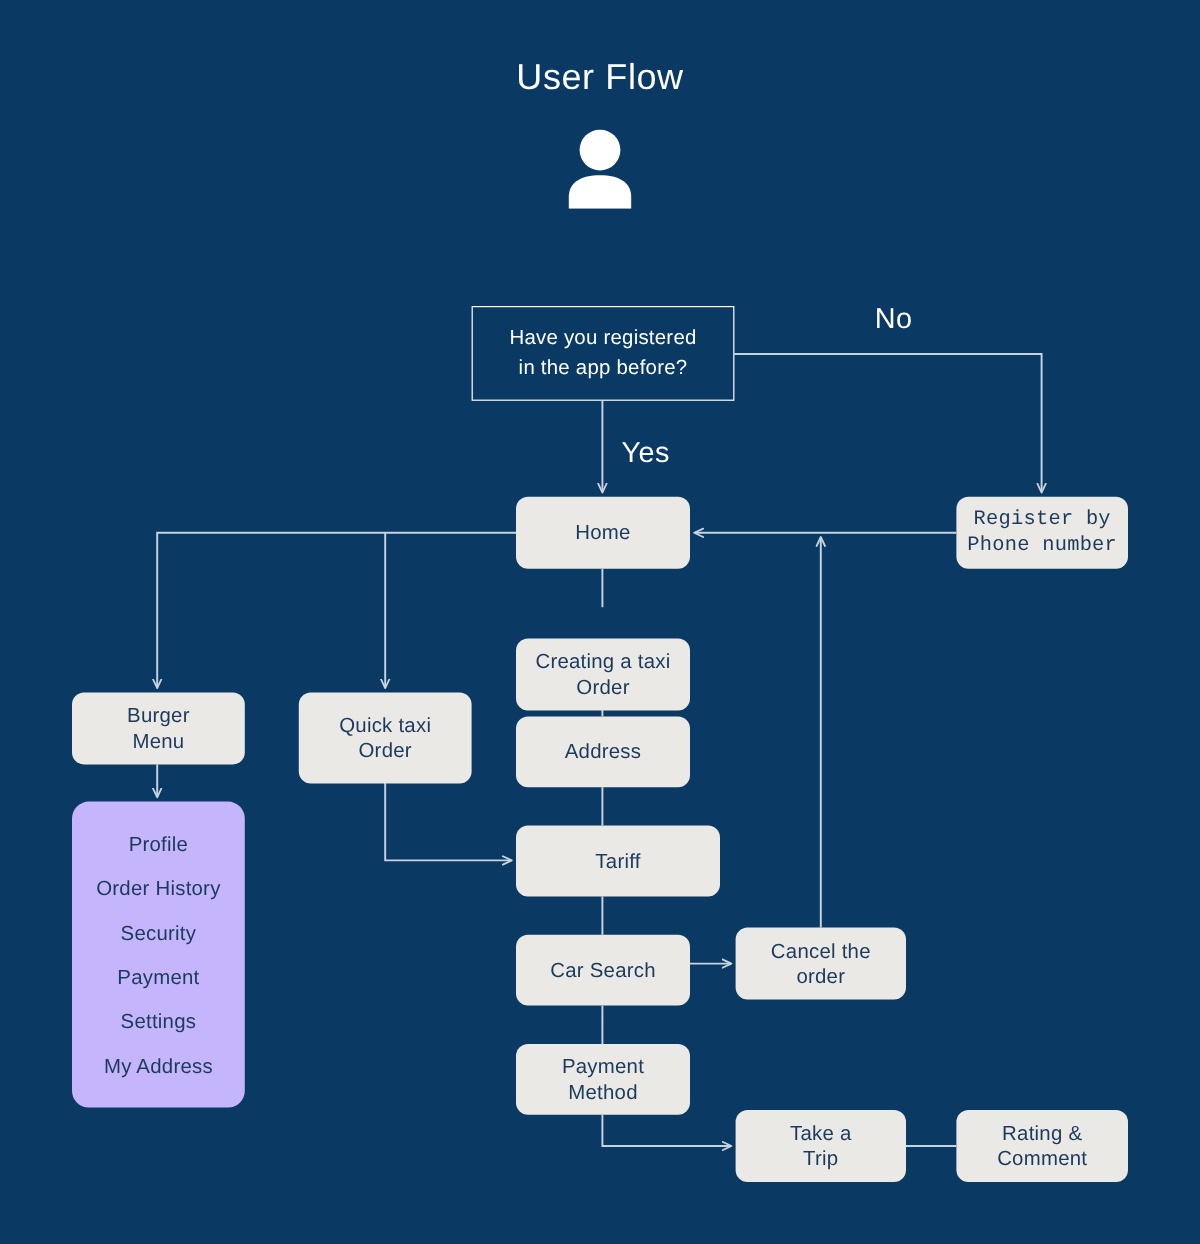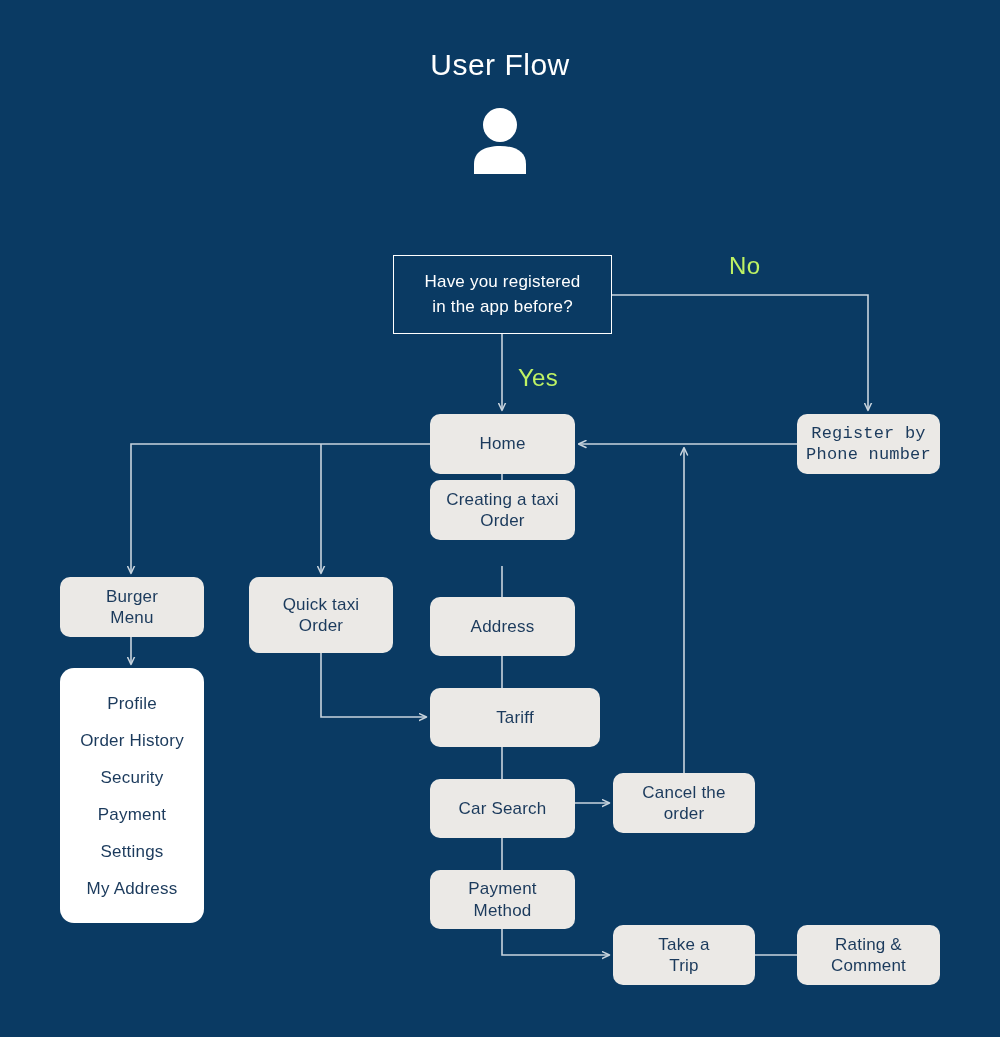--- a/index.html
+++ b/index.html
@@ -48,40 +48,40 @@
     background: transparent;
     border: 1.6px solid #ffffff;
     border-radius: 0;
     color: #ffffff;
     font-size: 17px;
     line-height: 1.42;
   }
   .menu-panel {
     position: absolute;
     box-sizing: border-box;
-    background: #ffffff;
+    background: #c4b5fd;
     border-radius: 14px;
     display: flex;
     flex-direction: column;
     align-items: center;
     justify-content: center;
     padding: 10px 6px;
   }
   .menu-item {
     color: #1b3a5c;
     font-size: 17px;
     line-height: 1;
     padding: 10px 0;
     width: 100%;
     text-align: center;
     letter-spacing: 0.2px;
   }
   .label {
     position: absolute;
-    color: #bef264;
+    color: #ffffff;
     font-size: 24px;
     letter-spacing: 0.3px;
     white-space: nowrap;
   }
   #page-title {
     position: absolute;
     left: 0;
     top: 48px;
     width: 1000px;
     text-align: center;
@@ -149,21 +149,21 @@
   <div id="nodes-layer">
       <div class="node decision" style="left: 393px; top: 255px; width: 219px; height: 79px;">Have you registered
 in the app before?</div>
       <div class="node" style="left: 797px; top: 414px; width: 143px; height: 60px; font-family: Liberation Mono, monospace;">Register by
 Phone number</div>
       <div class="node" style="left: 430px; top: 414px; width: 145px; height: 60px;">Home</div>
       <div class="node" style="left: 60px; top: 577px; width: 144px; height: 60px;">Burger
 Menu</div>
       <div class="node" style="left: 249px; top: 577px; width: 144px; height: 76px;">Quick taxi
 Order</div>
-      <div class="node" style="left: 430px; top: 480px; width: 145px; height: 60px;">Creating a taxi
+      <div class="node" style="left: 430px; top: 532px; width: 145px; height: 60px;">Creating a taxi
 Order</div>
       <div class="node" style="left: 430px; top: 597px; width: 145px; height: 59px;">Address</div>
       <div class="node" style="left: 430px; top: 688px; width: 170px; height: 59px; text-align: center;">Tariff</div>
       <div class="node" style="left: 430px; top: 779px; width: 145px; height: 59px;">Car Search</div>
       <div class="node" style="left: 430px; top: 870px; width: 145px; height: 59px;">Payment
 Method</div>
       <div class="node" style="left: 613px; top: 773px; width: 142px; height: 60px;">Cancel the
 order</div>
       <div class="node" style="left: 613px; top: 925px; width: 142px; height: 60px;">Take a
 Trip</div>

